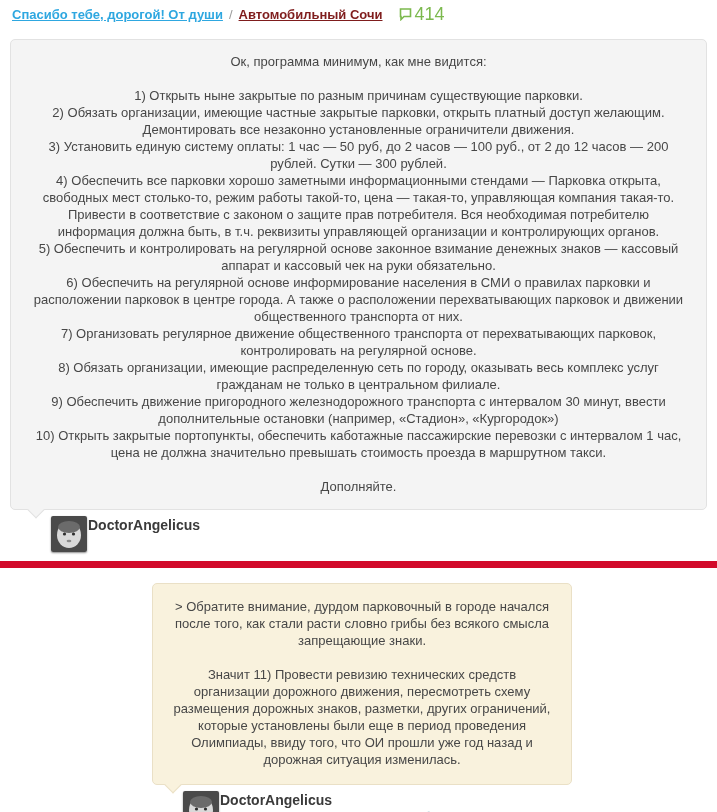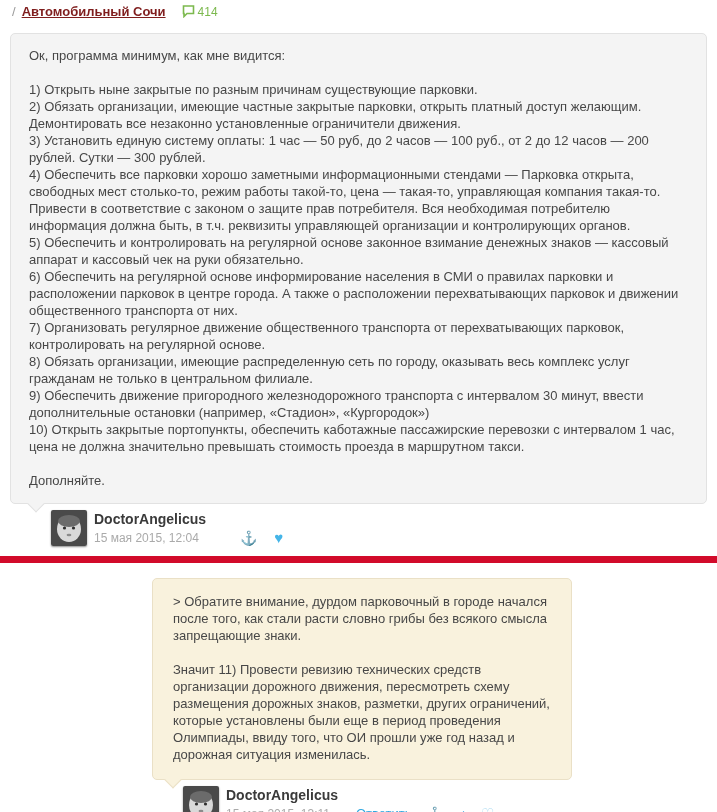--- a/index.html
+++ b/index.html
@@ -31,31 +31,32 @@
     display:flex;align-items:center;gap:6px;
     white-space:nowrap;
   }
   .breadcrumb a{cursor:pointer;font-weight:bold;}
   .topic-link{color:var(--link-blue);text-decoration:underline;}
   .category-link{color:#7f1d1d;text-decoration:underline;}
   .crumb-sep{color:#9a9a9a;font-weight:normal;}
   .comments-badge{
     display:inline-flex;align-items:center;gap:3px;
     margin-left:10px;color:var(--badge-green);
-    font-size:12px;cursor:pointer;
+    font-size:18px;cursor:pointer;
   }
   .comments-badge svg{display:block;}
   
   .comment{position:relative;}
   .bubble{
     position:relative;
     border-radius:5px;
     padding:13px 18px 14px 18px;
     font-size:13px;
     line-height:17px;
+    text-align:center;
   }
   .bubble-text{white-space:pre-line;}
   .bubble-gray{
     margin:14px 10px 0 10px;
     background:var(--bubble1-bg);
     border:1px solid var(--bubble1-border);
   }
   .bubble-beige{
     background:var(--bubble2-bg);
     border:1px solid var(--bubble2-border);
@@ -70,21 +71,21 @@
     border-right:1px solid var(--bubble1-border);
     border-bottom:1px solid var(--bubble1-border);
   }
   .bubble-beige .tail{
     background:var(--bubble2-bg);
     border-right:1px solid var(--bubble2-border);
     border-bottom:1px solid var(--bubble2-border);
   }
   
   .author-row{
-    display:flex;align-items:flex-start;gap:7px;
+    display:flex;align-items:flex-start;gap:1px;
     margin-top:6px;
     padding-left:31px;
   }
   .author-row-1{margin-left:20px;}
   .avatar{
     width:36px;height:36px;flex:0 0 36px;
     border-radius:2px;overflow:hidden;
     box-shadow:0 1px 2px rgba(0,0,0,.45);
     cursor:pointer;
   }
@@ -123,20 +124,21 @@
     width:420px;
     margin-top:15px;
   }
   .comment-reply .bubble{padding:14px 20px 16px 20px;}
   .comment-reply .tail{left:14px;}
 </style>
 </head>
 <body>
 
 <div class="breadcrumb">
+  <a class="topic-link">Спасибо тебе, дорогой! От души</a>
   <span class="crumb-sep">/</span>
   <a class="category-link">Автомобильный Сочи</a>
   <span class="comments-badge">
     <svg width="13" height="13" viewBox="0 0 13 13">
       <path d="M1.5 1 H11.5 V8.5 H5 L2 11.5 V8.5 H1.5 Z" fill="none" stroke="#7cb94e" stroke-width="1.6"></path>
     </svg>
     <span>414</span>
   </span>
 </div>
 
@@ -164,25 +166,20 @@
         <rect width="36" height="36" fill="#4a4a4a"></rect>
         <ellipse cx="18" cy="19" rx="12" ry="13" fill="#d9d9d9"></ellipse>
         <ellipse cx="18" cy="11" rx="11" ry="6" fill="#6b6b6b"></ellipse>
         <circle cx="13.5" cy="18" r="1.6" fill="#2e2e2e"></circle>
         <circle cx="22.5" cy="18" r="1.6" fill="#2e2e2e"></circle>
         <ellipse cx="18" cy="25" rx="2.4" ry="1.3" fill="#8a8a8a"></ellipse>
       </svg>
     </span>
     <div class="author-meta">
       <div class="author-name">DoctorAngelicus</div>
-      <div class="meta-line">
-        <span class="comment-date">15 мая 2015, 12:04</span>
-        <span class="icon-anchor">⚓</span>
-        <span class="icon-heart-filled">♥</span>
-      </div>
     </div>
   </div>
 </div>
 
 <div class="red-divider"></div>
 
 <div class="comment comment-reply">
   <div class="bubble bubble-beige">
     <div class="bubble-text">&gt; Обратите внимание, дурдом парковочный в городе начался после того, как стали расти словно грибы без всякого смысла запрещающие знаки.
 

